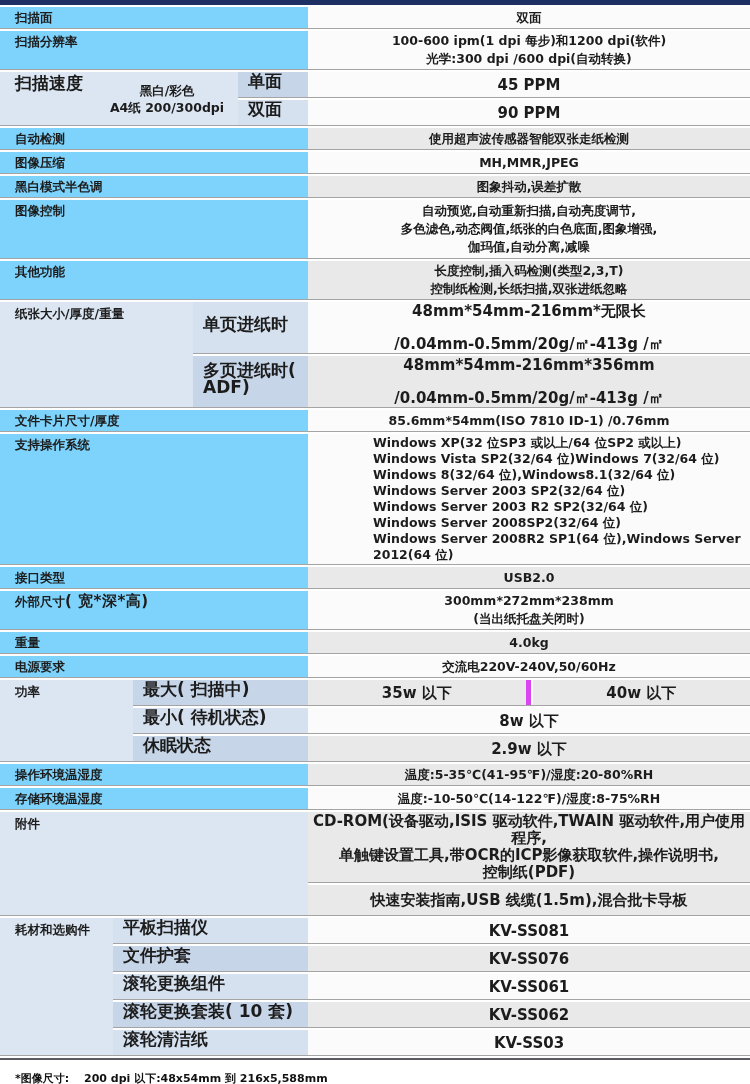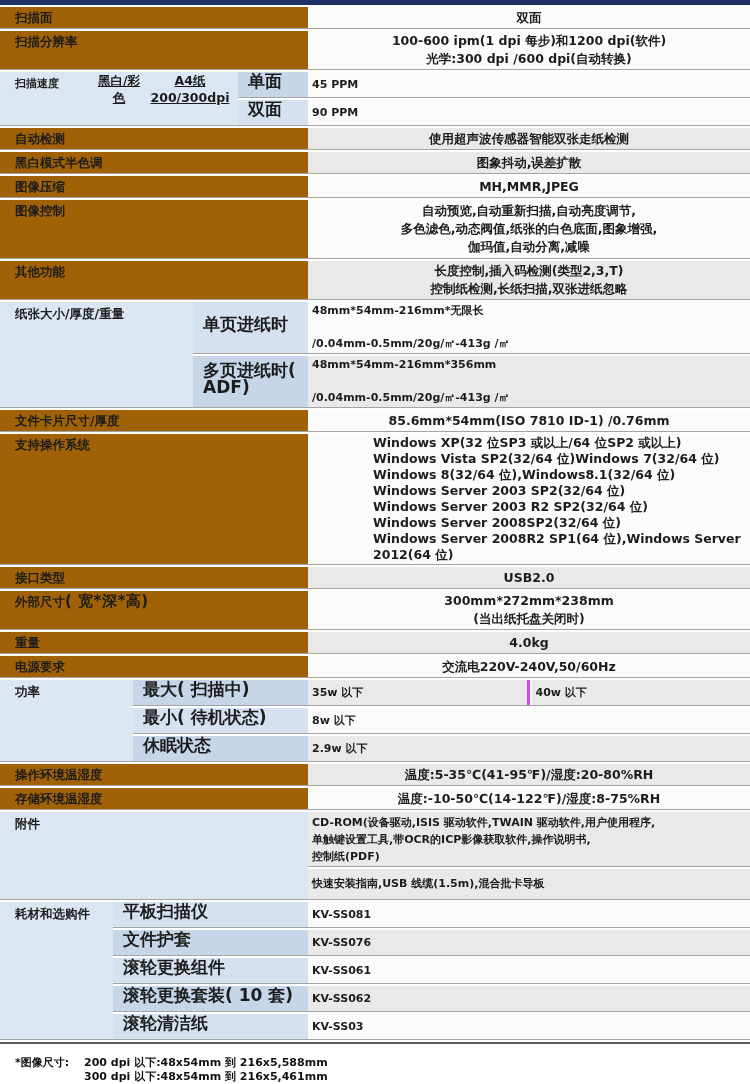--- a/index.html
+++ b/index.html
@@ -9,21 +9,21 @@
     font-weight:bold; color:#1c1c1c;
     -webkit-font-smoothing:antialiased;
   }
   .topbar { height:5px; background:#1e2f63; }
   .tbl { width:750px; margin-top:2px; }
 
   
   .r { display:flex; align-items:stretch; border-bottom:1px solid #a4a4a4; margin-bottom:2px; }
   .lbl {
     width:308px; box-sizing:border-box; padding:1px 4px 1px 15px;
-    background:#a16207; font-size:12.5px; line-height:19px;
+    background:#7dd3fc; font-size:12.5px; line-height:19px;
     display:flex; flex-direction:column; justify-content:flex-start;
   }
   .lbl.center1 { justify-content:center; }
   .val {
     flex:1; display:flex; flex-direction:column; justify-content:center;
     text-align:center; font-size:12.5px; line-height:18px; padding:1px 4px; box-sizing:border-box;
   }
   .w { background:#fbfbfc; }
   .g { background:#e9e9ea; }
 
@@ -41,41 +41,41 @@
   }
   .gbody { flex:1; display:flex; flex-direction:column; }
   .sr { display:flex; align-items:stretch; border-bottom:1px solid #a4a4a4; }
   .sr + .sr { margin-top:2px; }
   .slbl {
     box-sizing:border-box; font-size:17px; line-height:17px;
     padding:1px 2px 7px 10px; display:flex; align-items:center;
   }
   .sl { background:#d6e1ef; }
   .sd { background:#c6d5e8; }
-  .sval { flex:1; display:flex; flex-direction:column; justify-content:center; text-align:left; font-size:11px; line-height:16px; padding:1px 4px; box-sizing:border-box; }
+  .sval { flex:1; display:flex; flex-direction:column; justify-content:center; text-align:center; font-size:15px; line-height:16px; padding:1px 4px; box-sizing:border-box; }
 
   
   .speed-glbl { width:238px; flex-direction:row; padding:0; }
-  .speed-name { padding:2px 0 0 15px; width:96px; box-sizing:border-box; font-size:11px; }
-  .speed-cond { flex:1; display:flex; justify-content:center; text-align:center; font-size:12.5px; line-height:17px;text-decoration:underline; }
+  .speed-name { padding:2px 0 0 15px; width:96px; box-sizing:border-box; font-size:17px; }
+  .speed-cond { flex:1; display:flex; flex-direction:column; justify-content:center; text-align:center; font-size:12.5px; line-height:17px; }
   .speed-slbl { width:70px; }
   .speed-sr { min-height:23px; }
 
   
   .paper-glbl { width:193px; }
   .paper-slbl { width:115px; }
   .paper-sval { line-height:16px;gap:17px; }
   .paper-sr { min-height:32px; }
 
   
   .power-glbl { width:133px; }
   .power-slbl { width:175px; }
   .power-sr { min-height:19px; }
   .power-split { flex:1; display:flex; }
-  .power-v1 { flex:1; border-right:3px solid #d946ef; margin-right:2px; }
+  .power-v1 { flex:1; border-right:5px solid #d946ef; margin-right:2px; }
   .power-v2 { width:100px; }
 
   
   .cons-glbl { width:113px; }
   .cons-slbl { width:195px; }
   .cons-sr { min-height:23px; }
 
   
   .acc-glbl { width:308px; }
   .acc-b1 { min-height:54px; line-height:17px; }
@@ -133,27 +133,27 @@
       </div>
     </div>
   </div>
 
   <div class="r">
     <div class="lbl center1 h1">自动检测</div>
     <div class="val g h1">使用超声波传感器智能双张走纸检测</div>
   </div>
 
   <div class="r">
+    <div class="lbl center1 h1">图像压缩</div>
+    <div class="val w h1">MH,MMR,JPEG</div>
+  </div>
+
+  <div class="r">
     <div class="lbl center1 h1">黑白模式半色调</div>
     <div class="val g h1">图象抖动,误差扩散</div>
-  </div>
-
-  <div class="r">
-    <div class="lbl center1 h1">图像压缩</div>
-    <div class="val w h1">MH,MMR,JPEG</div>
   </div>
 
   <div class="r">
     <div class="lbl h3">图像控制</div>
     <div class="val w h3">
       <div>自动预览,自动重新扫描,自动亮度调节,</div>
       <div>多色滤色,动态阀值,纸张的白色底面,图象增强,</div>
       <div>伽玛值,自动分离,减噪</div>
     </div>
   </div>

